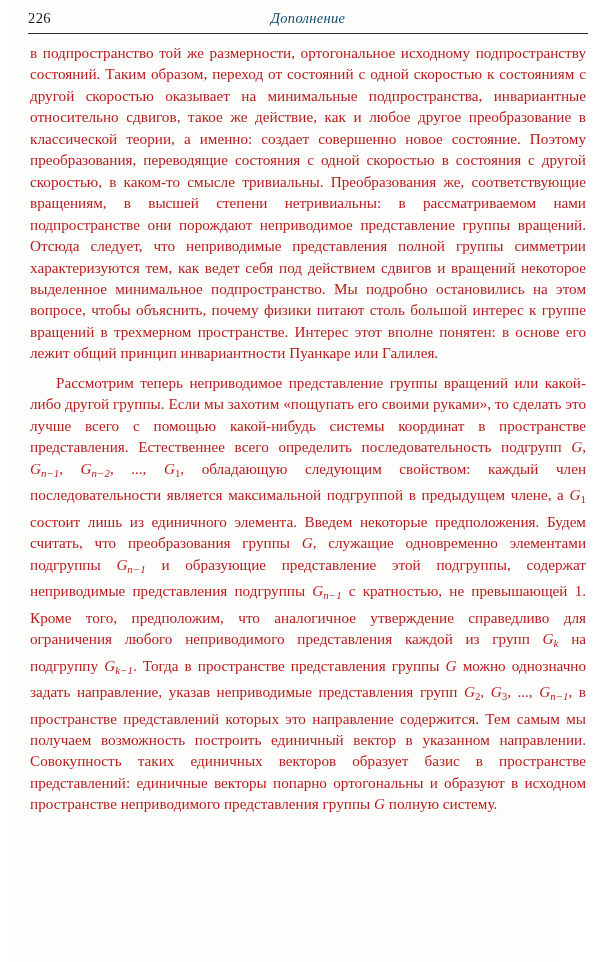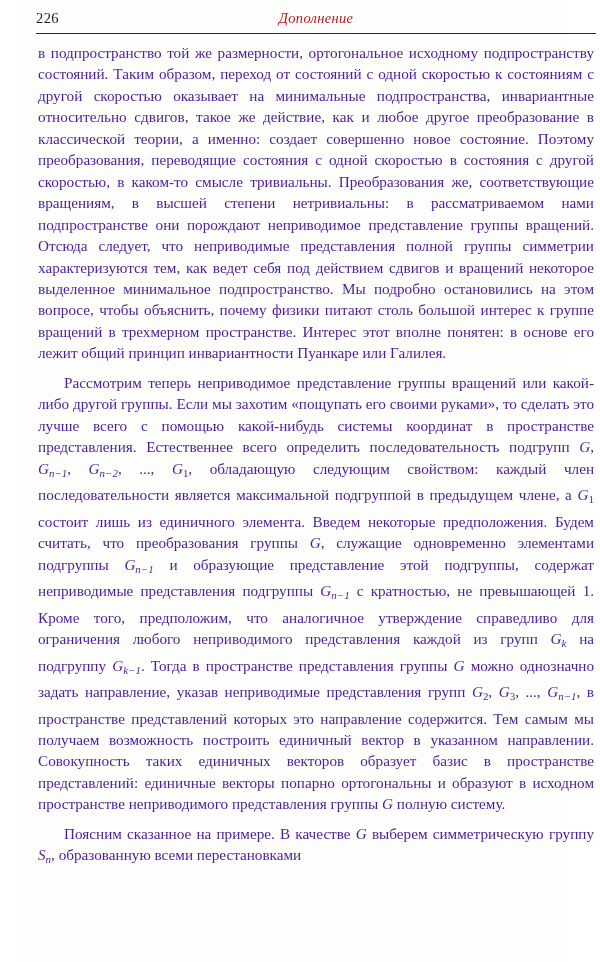--- a/index.html
+++ b/index.html
@@ -10,21 +10,21 @@
   body {
     width: 600px;
     height: 962px;
     font-family: "Liberation Serif", serif;
     color: #141414;
     position: relative;
     overflow: hidden;
   }
   .page {
     position: absolute;
-    left: 16px; top: 0;
+    left: 8px; top: 0;
     width: 552px;
     height: 962px;
     background: #fdfdfc;
   }
   .header {
     position: absolute;
     left: 20px;
     top: 10px;
     width: 560px;
     height: 24px;
@@ -40,40 +40,40 @@
   }
   .running-title {
     position: absolute;
     left: 0;
     top: 0;
     width: 560px;
     text-align: center;
     font-size: 14.5px;
     font-style: italic;
     font-family: "Liberation Serif", serif;
-    color: #b91c1c;
+    color: #0c4a6e;
     letter-spacing: 0.3px;
   }
   .header-rule {
     position: absolute;
     left: 20px;
     top: 33px;
     width: 560px;
     height: 1px;
     background: #2b2b2b;
   }
   .body-text {
     position: absolute;
     left: 22px;
     top: 42px;
     width: 556px;
     font-size: 15.2px;
     line-height: 21.45px;
     text-align: justify;
-    color: #4c1d95;
+    color: #b91c1c;
     font-family: "Liberation Serif", serif;
   }
   .para {
     margin: 0;
     text-indent: 26px;
     text-align: justify;
     text-align-last: left;
     hyphens: manual;
   }
   .para.no-indent {
@@ -129,19 +129,15 @@
       <i class="it">G</i><span class="sub">k−1</span><span>. Тогда в пространстве представления группы</span>
       <i class="it">G</i>
       <span>можно однозначно задать направление, указав неприводимые представления групп</span>
       <i class="it">G</i><span class="sub-up">2</span><span>,</span>
       <i class="it">G</i><span class="sub-up">3</span><span>, ...,</span>
       <i class="it">G</i><span class="sub">n−1</span><span>, в пространстве представлений которых это направление содержится. Тем самым мы получаем возможность построить единичный вектор в указанном направлении. Совокупность таких единичных векторов образует базис в пространстве представлений: единичные векторы попарно ортогональны и образуют в исходном пространстве неприводимого представления группы</span>
       <i class="it">G</i>
       <span>полную систему.</span>
     </p>
 
-    <p class="para">
-      <span>Поясним сказанное на примере. В качестве </span><i class="it">G</i><span> выберем симметрическую группу </span>
-      <i class="it">S</i><span class="sub">n</span><span>, образованную всеми перестановками</span>
-    </p>
 
   </div>
 </div>
 
 </body></html>

